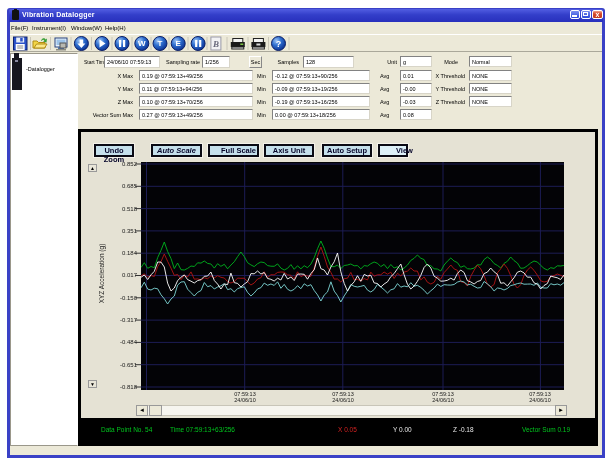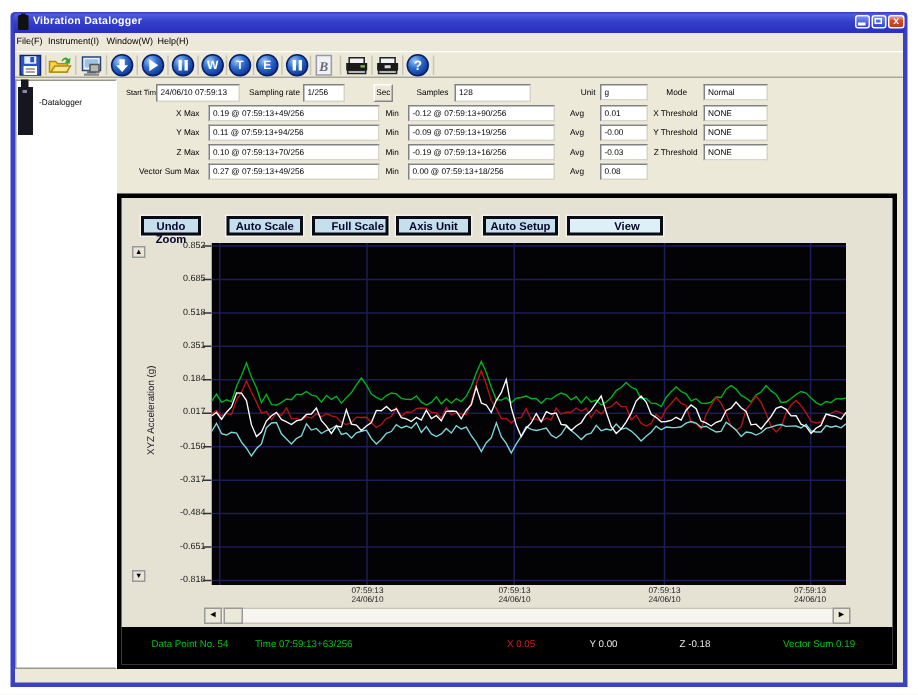--- a/index.html
+++ b/index.html
@@ -186,25 +186,25 @@
 <div class="lbl" style="left:84px;top:109px;width:49px;text-align:right;">Vector Sum Max</div>
 <div class="fld" style="left:139px;top:109px;width:114px;height:11px;">0.27 @ 07:59:13+49/256</div>
 <div class="lbl" style="left:257px;top:109px;">Min</div>
 <div class="fld" style="left:272px;top:109px;width:98px;height:11px;">0.00 @ 07:59:13+18/256</div>
 <div class="lbl" style="left:380px;top:109px;">Avg</div>
 <div class="fld" style="left:400px;top:109px;width:32px;height:11px;">0.08</div>
 
 <div class="abs" style="left:78px;top:129px;width:520px;height:317px;border:3px solid #000;background:#e5e2d4;"></div>
 
 <div class="cbtn" style="left:94px;width:40px;">Undo Zoom</div>
-<div class="cbtn" style="left:151px;width:51px;">Auto Scale</div>
+<div class="cbtn" style="left:151px;width:51px;font-style:italic;">Auto Scale</div>
 <div class="cbtn" style="left:208px;width:51px;padding-left:10px;">Full Scale</div>
 <div class="cbtn" style="left:264px;width:50px;">Axis Unit</div>
 <div class="cbtn" style="left:322px;width:50px;">Auto Setup</div>
-<div class="cbtn" style="left:378px;width:64px;background:#ddf0f8;padding-left:16px;">View</div>
+<div class="cbtn" style="left:378px;width:30px;background:#ddf0f8;padding-left:16px;">View</div>
 
 <div class="ylab" style="left:111px;top:161px;">0.852</div>
 <div class="ylab" style="left:111px;top:183px;">0.685</div>
 <div class="ylab" style="left:111px;top:206px;">0.518</div>
 <div class="ylab" style="left:111px;top:228px;">0.351</div>
 <div class="ylab" style="left:111px;top:250px;">0.184</div>
 <div class="ylab" style="left:111px;top:272px;">0.017</div>
 <div class="ylab" style="left:111px;top:295px;">-0.150</div>
 <div class="ylab" style="left:111px;top:317px;">-0.317</div>
 <div class="ylab" style="left:111px;top:339px;">-0.484</div>

